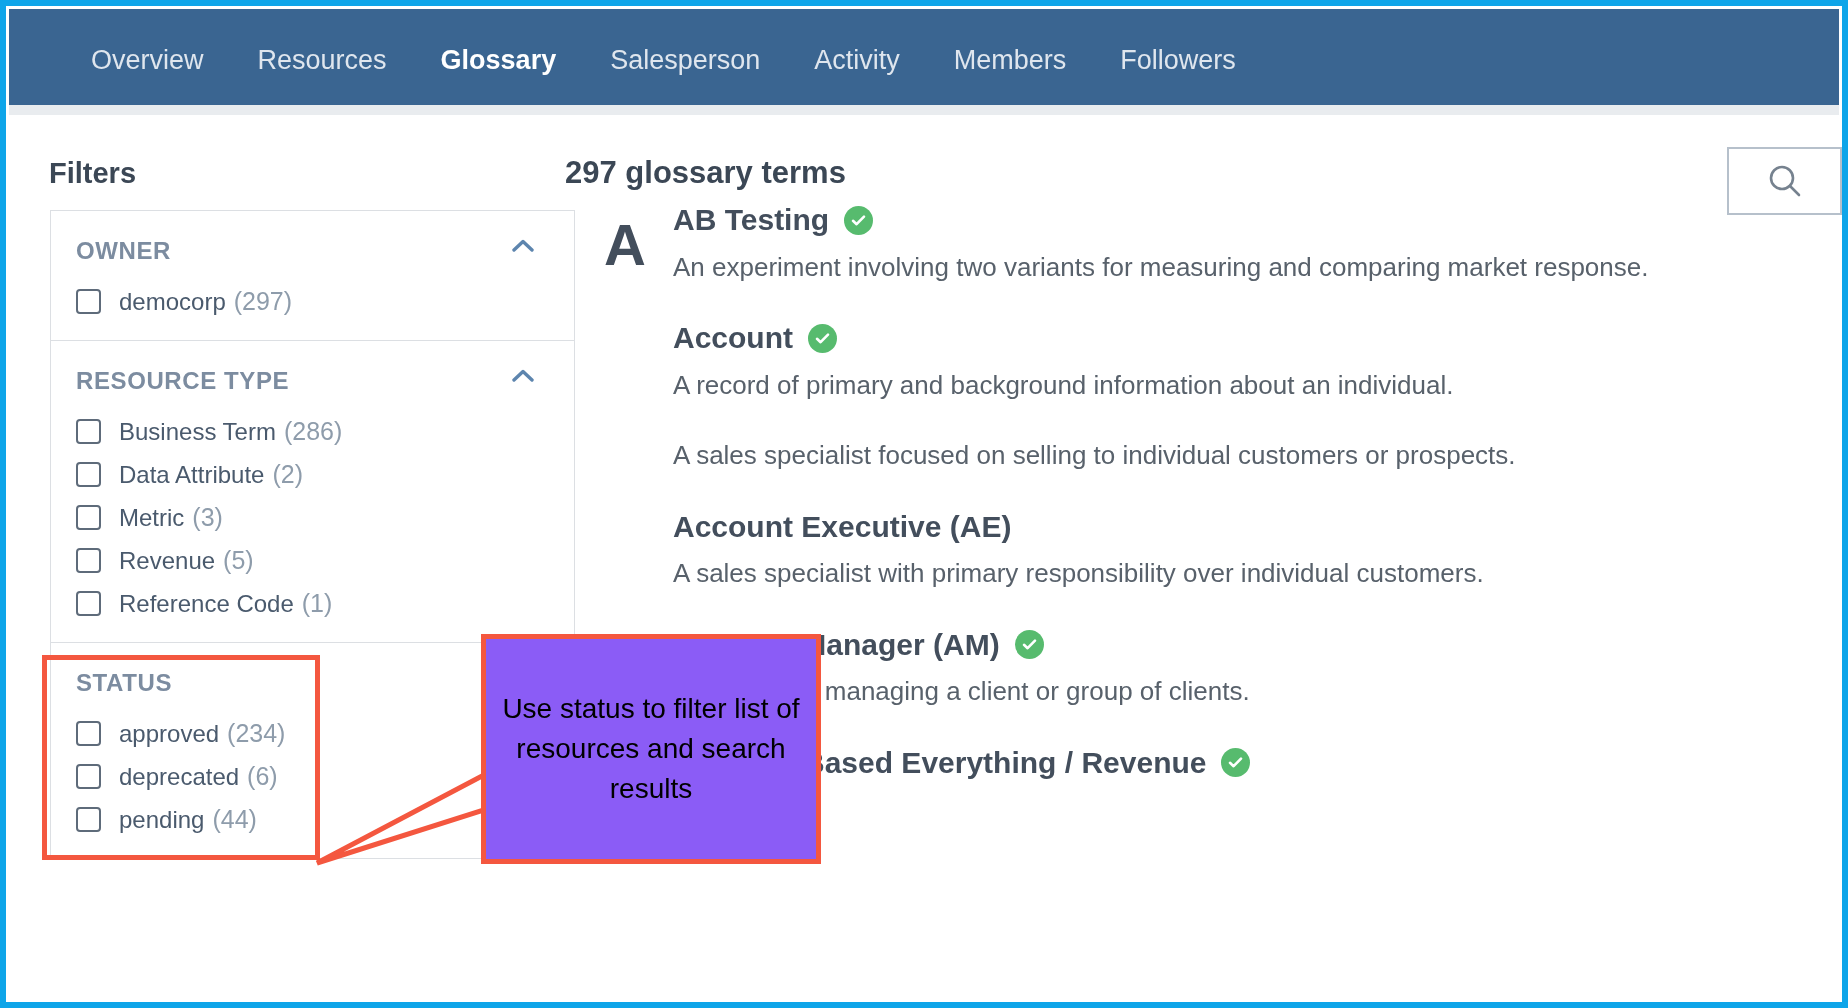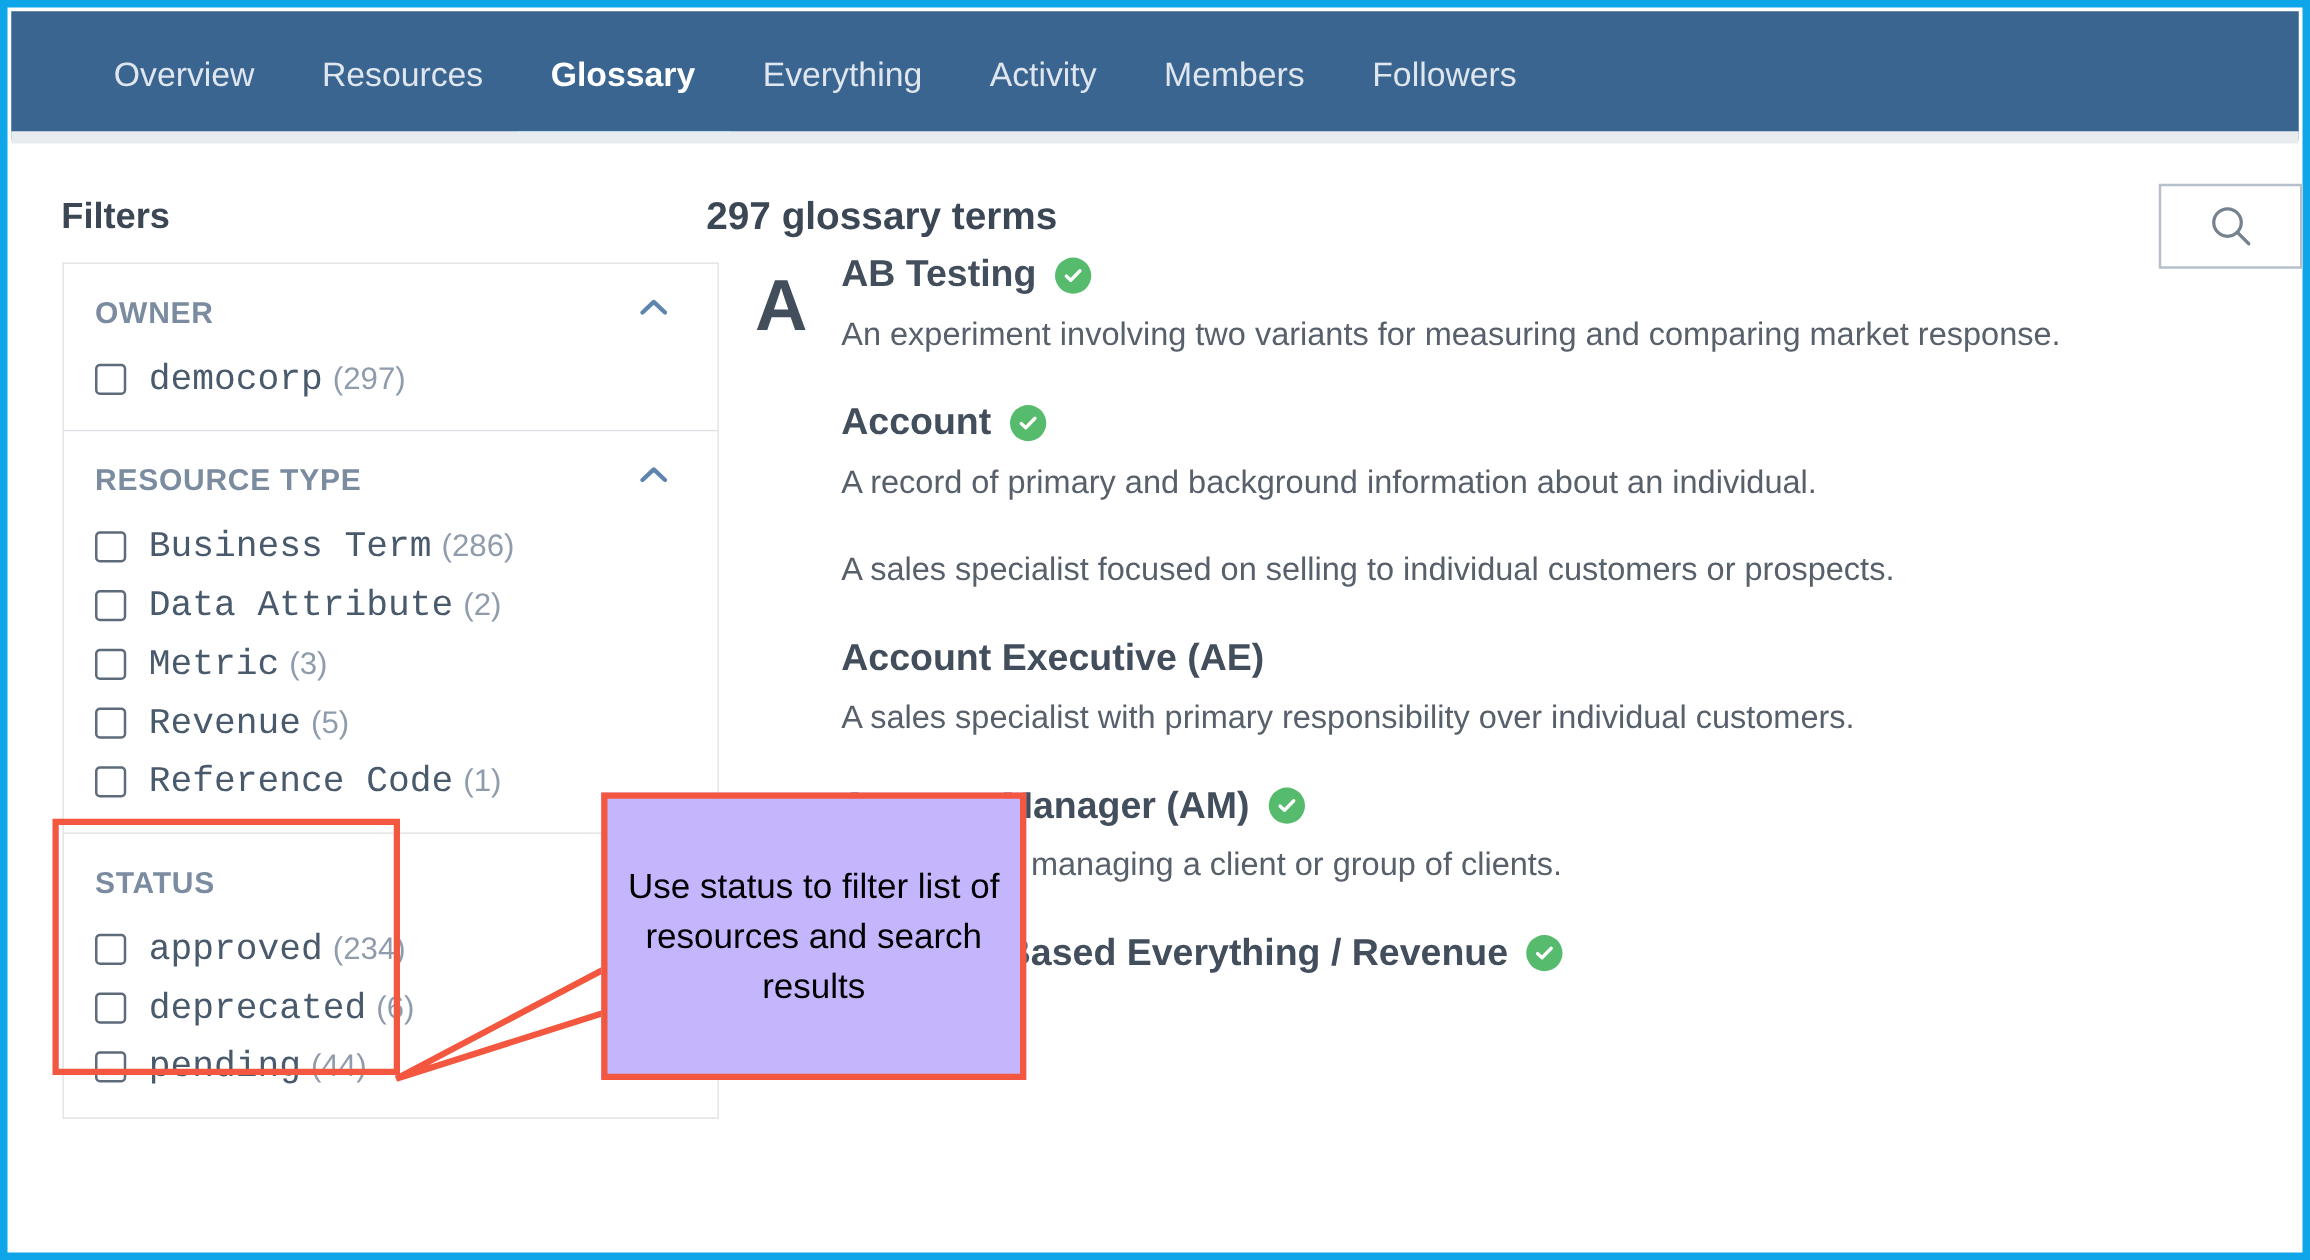--- a/index.html
+++ b/index.html
@@ -92,21 +92,21 @@
   }
   .filter-row:last-child{ margin-bottom:2px; }
   .cbx{
     width:25px; height:25px;
     border:2px solid #5e6b7a;
     border-radius:4px;
     background:#fff;
     flex:0 0 auto;
     margin-right:18px;
   }
-  .filter-label{ font-size:29px; color:#4a5a6d;font-family:Liberation Mono, monospace; }
+  .filter-label{ font-size:24px; color:#4a5a6d; }
   .filter-count{ font-size:25px; color:#8e9cab; margin-left:8px; }
 
   
   .status-highlight{
     position:absolute;
     left:33px; top:540px;
     width:278px; height:205px;
     border:5px solid #f4573f;
     pointer-events:none;
     z-index:6;
@@ -158,21 +158,21 @@
   .term-desc{
     font-size:26px; color:#58616b;
     line-height:1.25;
   }
 
   
   .callout{
     position:absolute;
     left:472px; top:519px;
     width:340px; height:230px;
-    background:#c4b5fd;
+    background:#8b5cf6;
     border:5px solid #f4573f;
     z-index:20;
     display:flex; align-items:center; justify-content:flex-end;
   }
   .callout-text{
     font-family:"Liberation Sans", sans-serif;
     font-size:28px;
     color:#000;
     text-align:center;
     line-height:1.42;
@@ -189,21 +189,21 @@
 </head>
 <body>
 
 <div class="page-frame">
 
   <div class="topnav">
     <div class="topnav-inner" id="nav-container">
         <div class="nav-item">Overview</div>
         <div class="nav-item">Resources</div>
         <div class="nav-item active">Glossary</div>
-        <div class="nav-item">Everything</div>
+        <div class="nav-item">Salesperson</div>
         <div class="nav-item">Activity</div>
         <div class="nav-item">Members</div>
         <div class="nav-item">Followers</div>
       </div>
   <div class="nav-underline" style="left: 405px; width: 170px; background: rgb(77, 195, 224);"></div>
     </div>
   <div class="nav-strip"></div>
 
   <div class="content">
 

